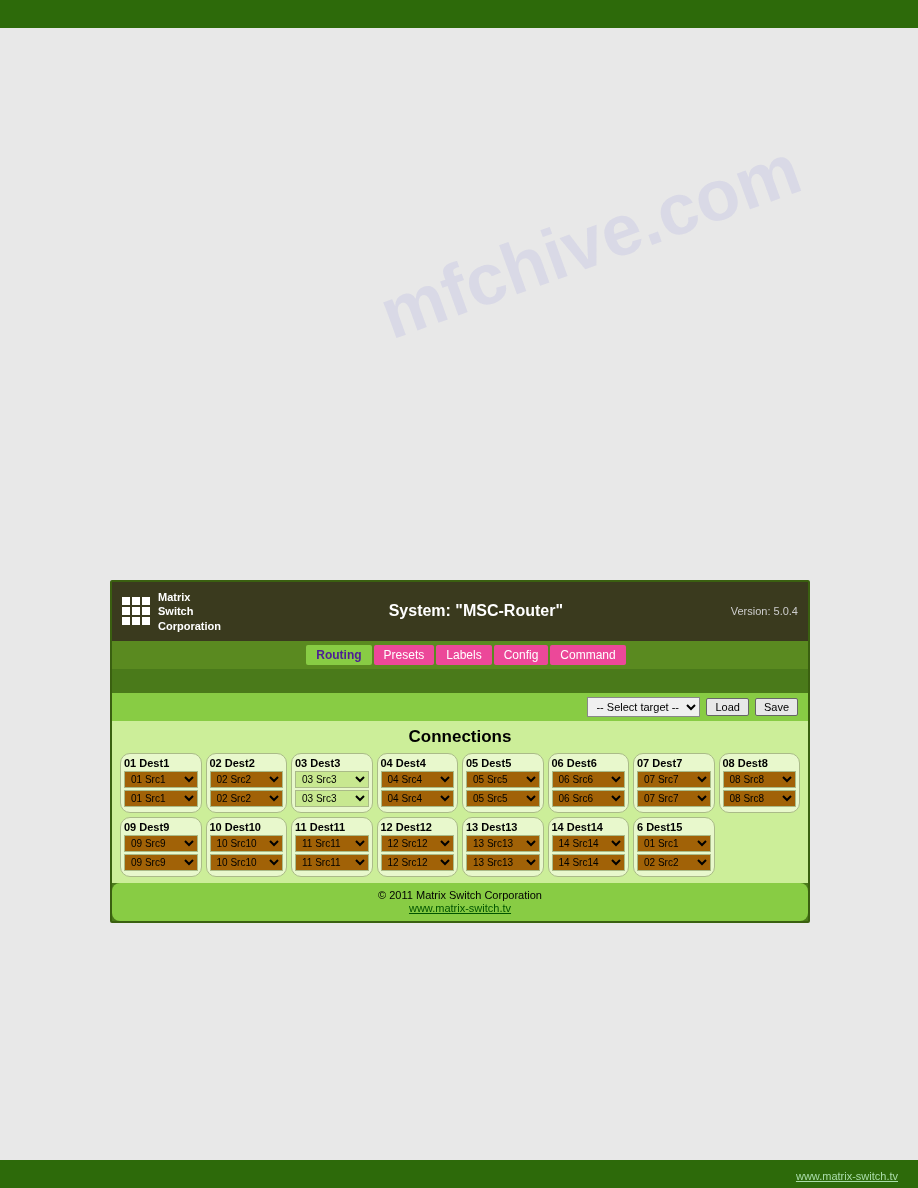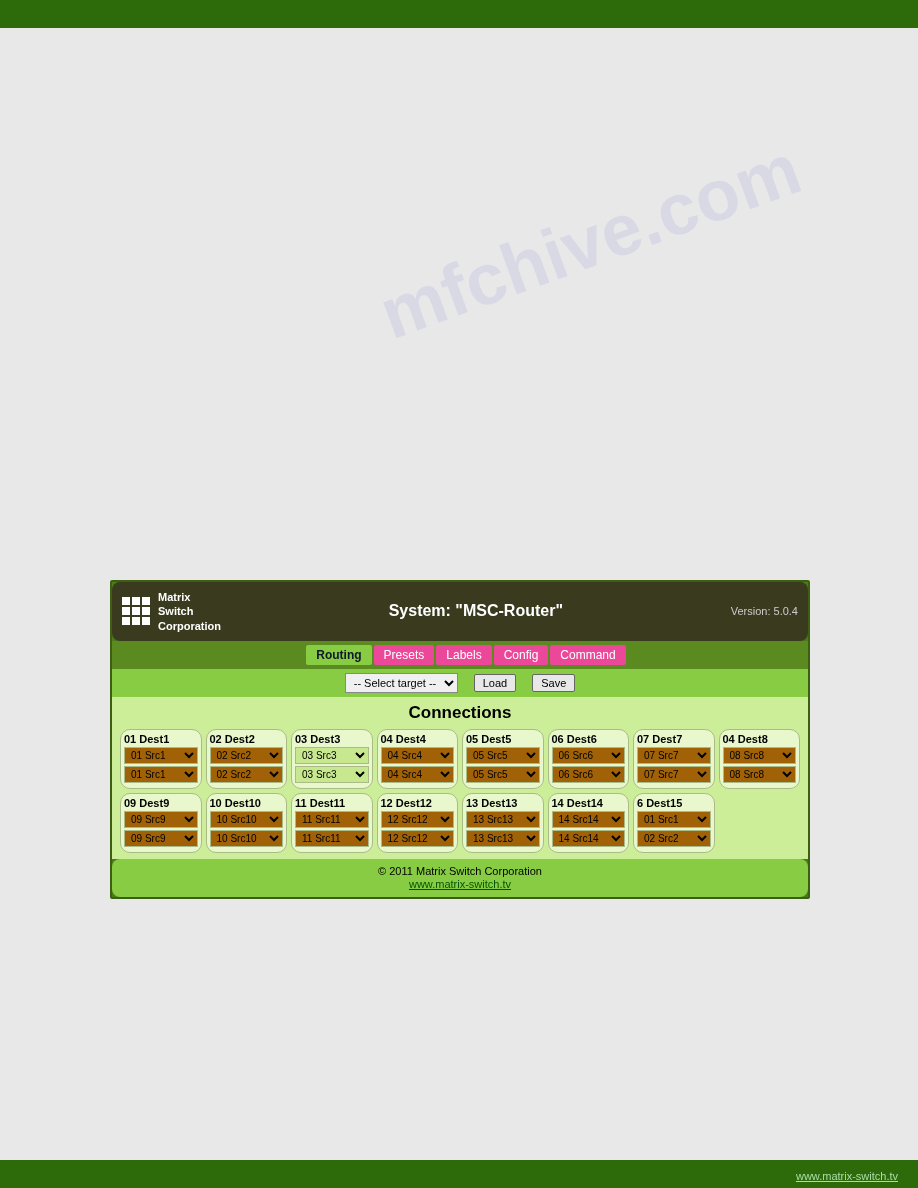--- a/index.html
+++ b/index.html
@@ -60,21 +60,20 @@
       border-radius: 2px;
       z-index: 1;
     }
 
     .app-header {
       background: #3a3a1e;
       padding: 8px 10px;
       display: flex;
       align-items: center;
       justify-content: space-between;
-      border-radius: 8px;
     }
 
     .logo-area {
       display: flex;
       align-items: center;
       gap: 8px;
     }
 
     .logo-grid {
       display: grid;
@@ -122,32 +121,33 @@
       color: #ffffff;
       border: none;
       padding: 3px 10px;
       font-size: 12px;
       cursor: pointer;
       border-radius: 2px;
     }
 
     .nav-tab.active {
       background: #88cc44;
-      color: #0f172a;
+      color: #4c1d95;
       font-weight: bold;
       margin-left: 12px;
     }
 
     .toolbar {
       background: #88cc44;
       padding: 4px 10px;
       display: flex;
       align-items: center;
-      gap: 16px;
-      justify-content: center;
+      gap: 6px;
+      justify-content: flex-end;
+      margin-top: 24px;
     }
 
     .select-target {
       padding: 2px 4px;
       font-size: 11px;
       border: 1px solid #888;
       background: #f0f0f0;
     }
 
     .toolbar-btn {
@@ -276,21 +276,21 @@
   <div class="connections-section">
     <div class="connections-title">Connections</div>
     <div class="connections-grid" id="connections-grid">
     <div class="dest-cell"><div class="dest-label">01 Dest1</div><select class="src-select"><option>01 Src1</option></select><select class="src-select"><option>01 Src1</option></select></div>
         <div class="dest-cell"><div class="dest-label">02 Dest2</div><select class="src-select"><option>02 Src2</option></select><select class="src-select"><option>02 Src2</option></select></div>
         <div class="dest-cell"><div class="dest-label">03 Dest3</div><select class="src-select highlighted"><option>03 Src3</option></select><select class="src-select highlighted"><option>03 Src3</option></select></div>
         <div class="dest-cell"><div class="dest-label">04 Dest4</div><select class="src-select"><option>04 Src4</option></select><select class="src-select"><option>04 Src4</option></select></div>
         <div class="dest-cell"><div class="dest-label">05 Dest5</div><select class="src-select"><option>05 Src5</option></select><select class="src-select"><option>05 Src5</option></select></div>
         <div class="dest-cell"><div class="dest-label">06 Dest6</div><select class="src-select"><option>06 Src6</option></select><select class="src-select"><option>06 Src6</option></select></div>
         <div class="dest-cell"><div class="dest-label">07 Dest7</div><select class="src-select"><option>07 Src7</option></select><select class="src-select"><option>07 Src7</option></select></div>
-        <div class="dest-cell"><div class="dest-label">04 Dest8</div><select class="src-select"><option>08 Src8</option></select><select class="src-select"><option>08 Src8</option></select></div>
+        <div class="dest-cell"><div class="dest-label">08 Dest8</div><select class="src-select"><option>08 Src8</option></select><select class="src-select"><option>08 Src8</option></select></div>
         <div class="dest-cell"><div class="dest-label">09 Dest9</div><select class="src-select"><option>09 Src9</option></select><select class="src-select"><option>09 Src9</option></select></div>
         <div class="dest-cell"><div class="dest-label">10 Dest10</div><select class="src-select"><option>10 Src10</option></select><select class="src-select"><option>10 Src10</option></select></div>
         <div class="dest-cell"><div class="dest-label">11 Dest11</div><select class="src-select"><option>11 Src11</option></select><select class="src-select"><option>11 Src11</option></select></div>
         <div class="dest-cell"><div class="dest-label">12 Dest12</div><select class="src-select"><option>12 Src12</option></select><select class="src-select"><option>12 Src12</option></select></div>
         <div class="dest-cell"><div class="dest-label">13 Dest13</div><select class="src-select"><option>13 Src13</option></select><select class="src-select"><option>13 Src13</option></select></div>
         <div class="dest-cell"><div class="dest-label">14 Dest14</div><select class="src-select"><option>14 Src14</option></select><select class="src-select"><option>14 Src14</option></select></div>
         <div class="dest-cell"><div class="dest-label">6 Dest15</div><select class="src-select"><option>01 Src1</option></select><select class="src-select"><option>02 Src2</option></select></div>
       </div>
   </div>
 

